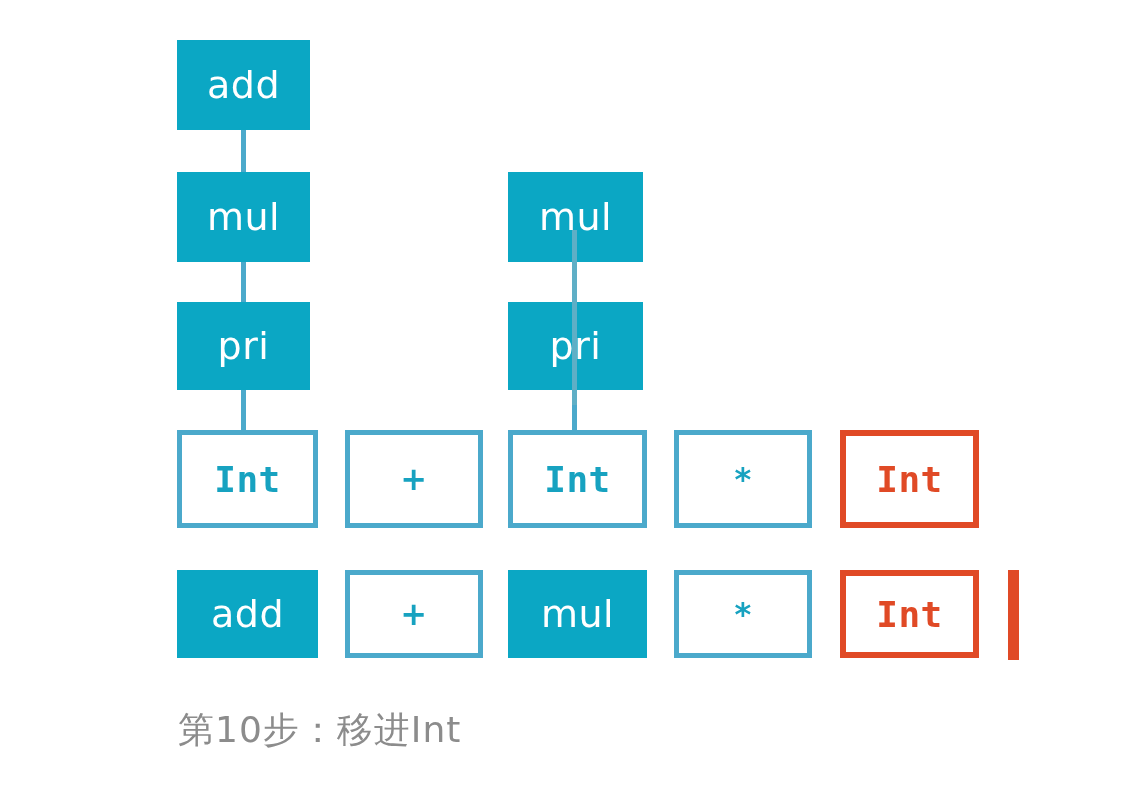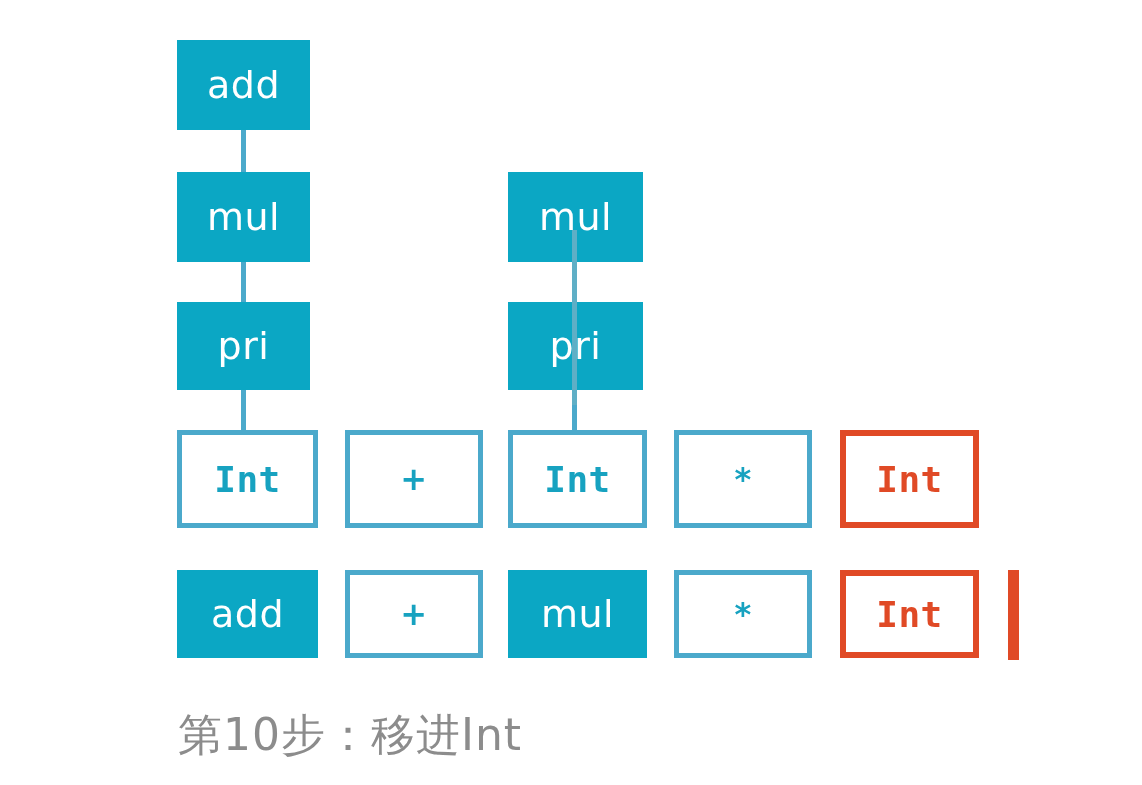--- a/index.html
+++ b/index.html
@@ -78,21 +78,21 @@
 
   
   .cursor-bar {
     position: absolute;
     background: #E04A26;
   }
 
   .caption {
     position: absolute;
     color: #8C8C8C;
-    font-size: 44px;
+    font-size: 36px;
     font-family: "DejaVu Sans", "Liberation Sans", sans-serif;
     white-space: nowrap;
     letter-spacing: 1px;
   }
 </style>
 </head>
 <body>
 
 <div id="canvas">
     <div class="edge" style="left: 241px; top: 128px; height: 46px;"></div>

